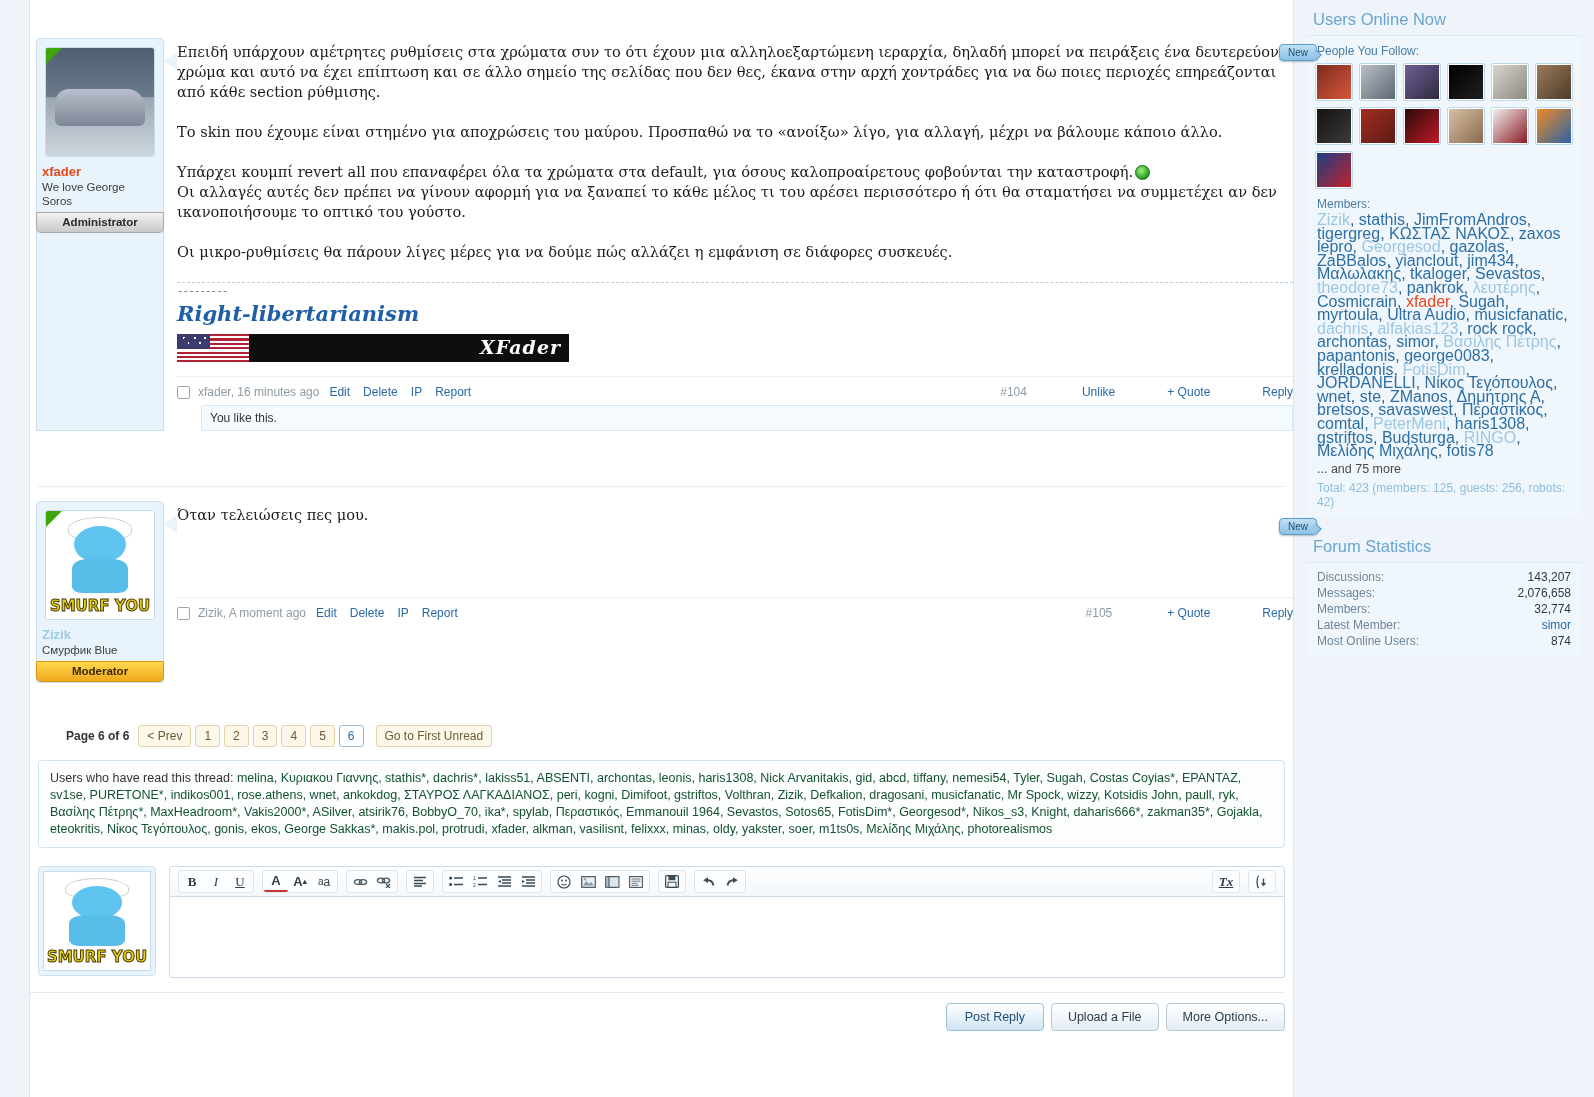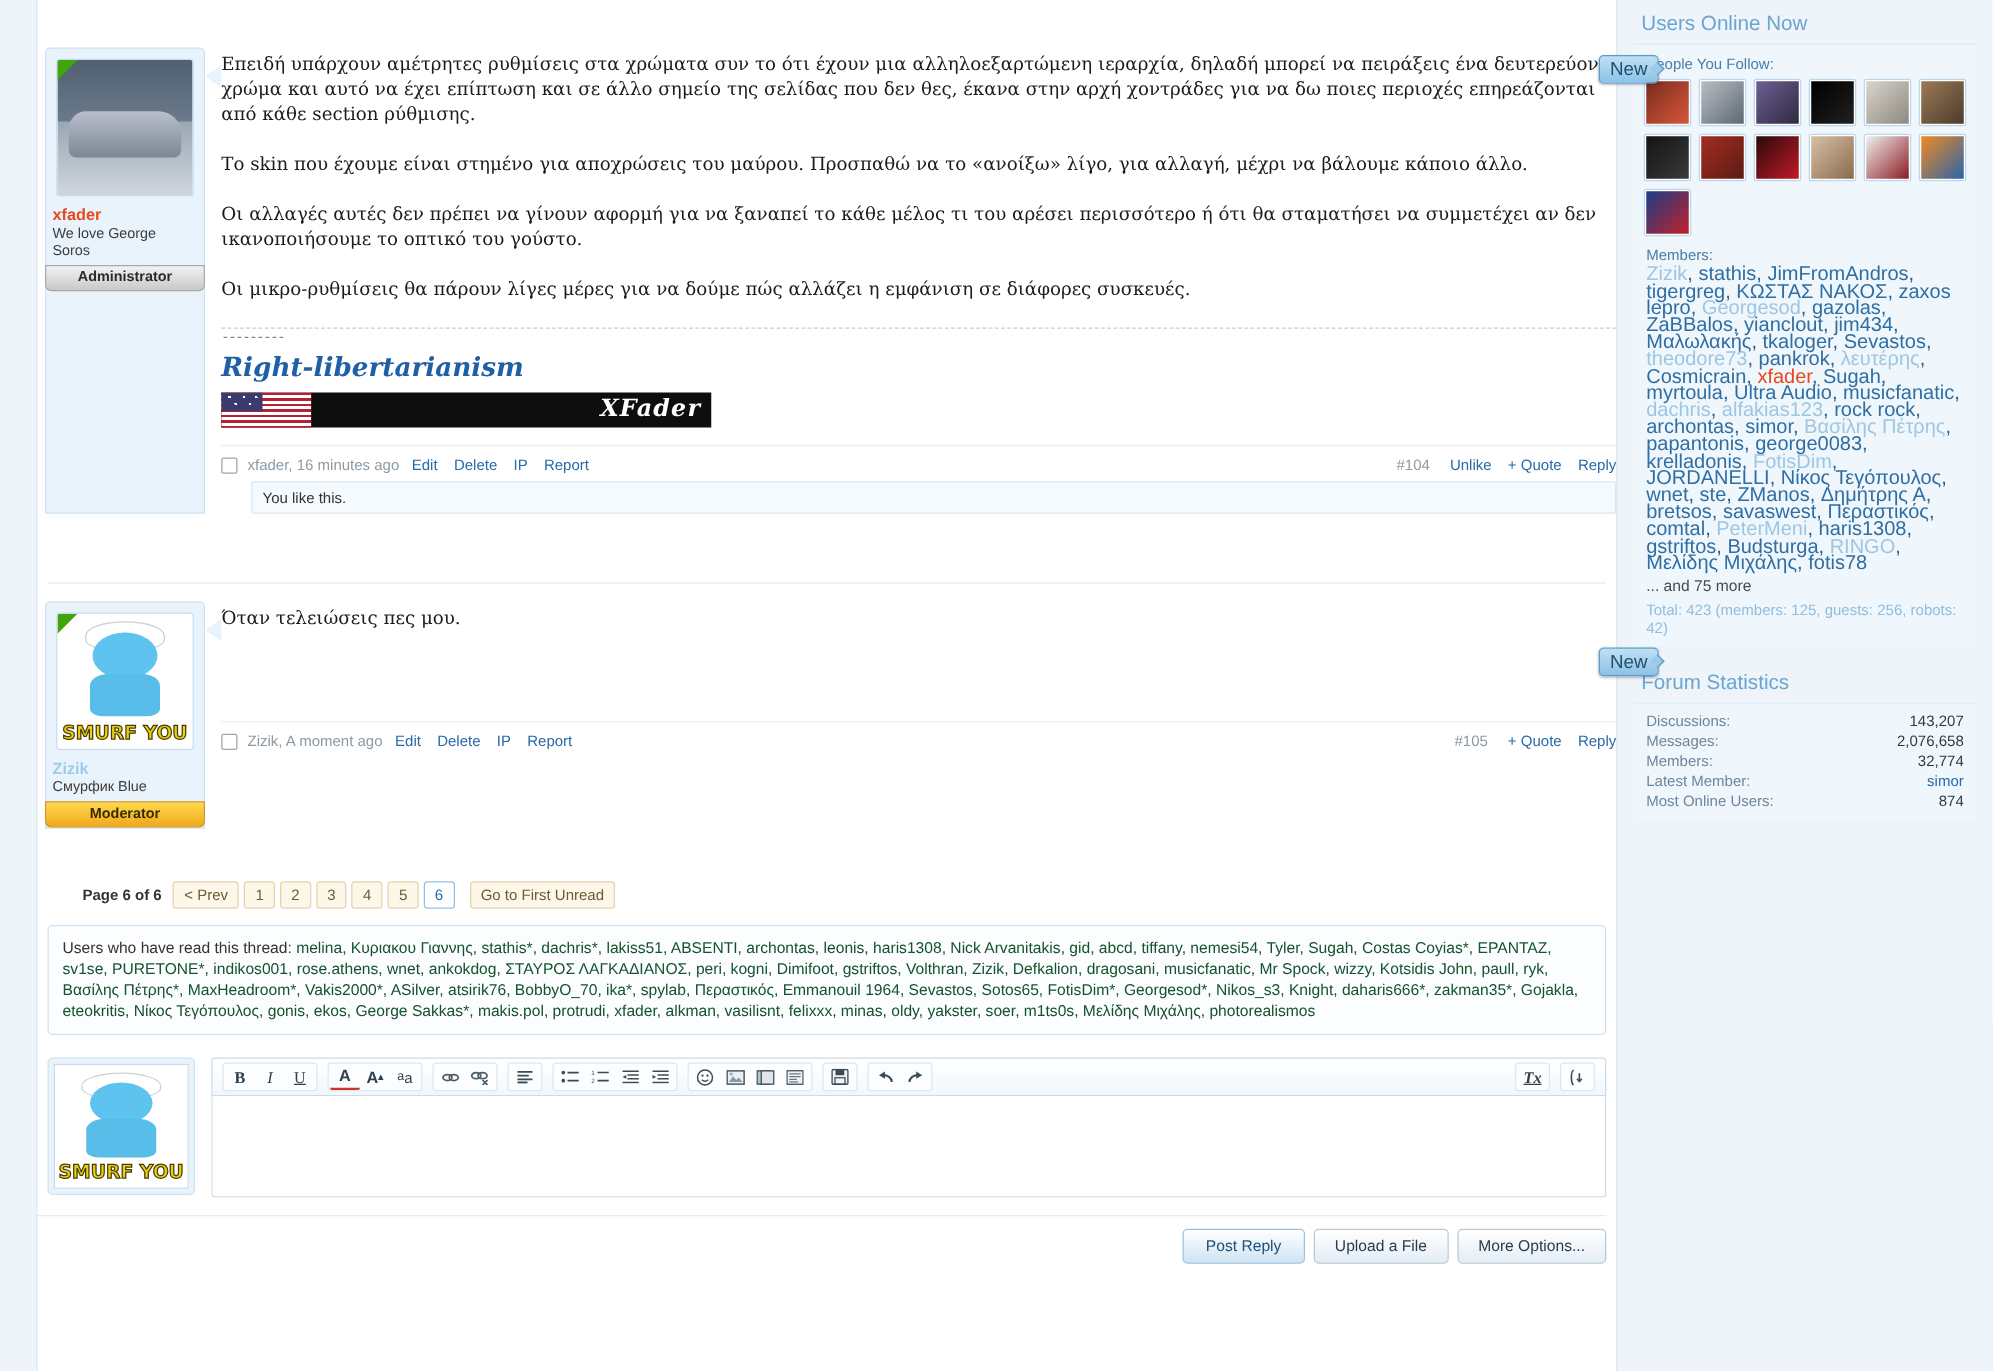--- a/index.html
+++ b/index.html
@@ -90,21 +90,21 @@
   .sig-banner .xf{
     position:absolute; right:8px; top:2px; color:#fff;
     font-family:"DejaVu Serif","Liberation Serif",serif; font-style:italic; font-weight:bold;
     font-size:19px; letter-spacing:1px;
   }
 
   .postfoot{ display:flex; align-items:center; margin-top:14px; border-top:1px solid #e9eff4; padding-top:8px;}
   .chk{ width:13px;height:13px;border:1px solid #9aa7b1;background:#fff;border-radius:2px;display:inline-block;margin-right:8px;}
   .byline{ color:#8d9aa4; font-size:12px; margin-right:10px;}
   .flink{ color:#2969a8; font-size:12px; margin-right:13px; cursor:pointer;}
-  .footright{ margin-left:auto; display:flex; align-items:center;}
+  .footright{ margin-left:auto; display:flex; align-items:center;gap:39px;}
   .pnum{ color:#8d9aa4; font-size:12px; margin-right:16px;}
   .likebar{
     margin-top:6px; background:#f4fafd; border:1px solid #d9e8f2;
     padding:5px 8px; font-size:12px; color:#333; border-radius:2px;margin-left:24px;
   }
 
   
   .pager{ display:flex; align-items:center; gap:4px; padding:0 0 0 8px; }
   .pager .lbl{ font-size:12px; font-weight:bold; color:#333; margin-right:5px;}
   .pbtn{
@@ -163,21 +163,21 @@
   .more-line{ font-size:12.5px; color:#4a4a4a; margin:4px 0 5px 2px;}
   .total-line{ font-size:12px; color:#8fbddc; line-height:14px; margin-left:2px;}
   .stat-row{ display:flex; justify-content:space-between; font-size:12px; line-height:16px; padding:0 2px;}
   .stat-row .k{ color:#6f8599;}
   .stat-row .v{ color:#2b3b48;}
   .stat-row .v.link{ color:#2969a8;}
 
   
   .newbadge{
     position:absolute; z-index:40; background:linear-gradient(#bfe0f5,#8dc2e6);
-    border:1px solid #5d9cc8; border-radius:4px; color:#23506f; font-size:15px;
+    border:1px solid #5d9cc8; border-radius:4px; color:#23506f; font-size:10px;
     padding:2px 8px; box-shadow:0 1px 2px rgba(0,0,0,.25);
   }
   .newbadge:after{
     content:""; position:absolute; right:-4px; top:6px; width:7px;height:7px;
     background:#9cc9e8; border-right:1px solid #5d9cc8; border-top:1px solid #5d9cc8; transform:rotate(45deg);
   }
   .divider-line{ border:0;border-top:1px solid #e6eef4; margin:0;}
 
   
   .art{width:100%;height:100%;}
@@ -212,20 +212,23 @@
           <div class="username admin">xfader</div>
           <div class="usertitle">We love George Soros</div>
           <div class="rankbar admin">Administrator</div>
         </div>
 
         <div class="bodycol">
           <div class="bubble-arrow"></div>
           <div class="messagetext">
             <p>Επειδή υπάρχουν αμέτρητες ρυθμίσεις στα χρώματα συν το ότι έχουν μια αλληλοεξαρτώμενη ιεραρχία, δηλαδή μπορεί να πειράξεις ένα δευτερεύον χρώμα και αυτό να έχει επίπτωση και σε άλλο σημείο της σελίδας που δεν θες, έκανα στην αρχή χοντράδες για να δω ποιες περιοχές επηρεάζονται από κάθε section ρύθμισης.</p>
             <p>Το skin που έχουμε είναι στημένο για αποχρώσεις του μαύρου. Προσπαθώ να το «ανοίξω» λίγο, για αλλαγή, μέχρι να βάλουμε κάποιο άλλο.</p>
+            <p class="tight">
+              <span>Υπάρχει κουμπί revert all που επαναφέρει όλα τα χρώματα στα default, για όσους καλοπροαίρετους φοβούνται την καταστροφή.</span><span class="emoji grin"></span>
+            </p>
             <p>Οι αλλαγές αυτές δεν πρέπει να γίνουν αφορμή για να ξαναπεί το κάθε μέλος τι του αρέσει περισσότερο ή ότι θα σταματήσει να συμμετέχει αν δεν ικανοποιήσουμε το οπτικό του γούστο.</p>
             <p>Οι μικρο-ρυθμίσεις θα πάρουν λίγες μέρες για να δούμε πώς αλλάζει η εμφάνιση σε διάφορες συσκευές.</p>
           </div>
 
           <hr class="sig-sep">
           <div class="sig-dashes">---------</div>
           <div class="sig-title">Right-libertarianism</div>
           <div class="sig-banner">
             <div class="flag">
               <div class="stripes"></div>

